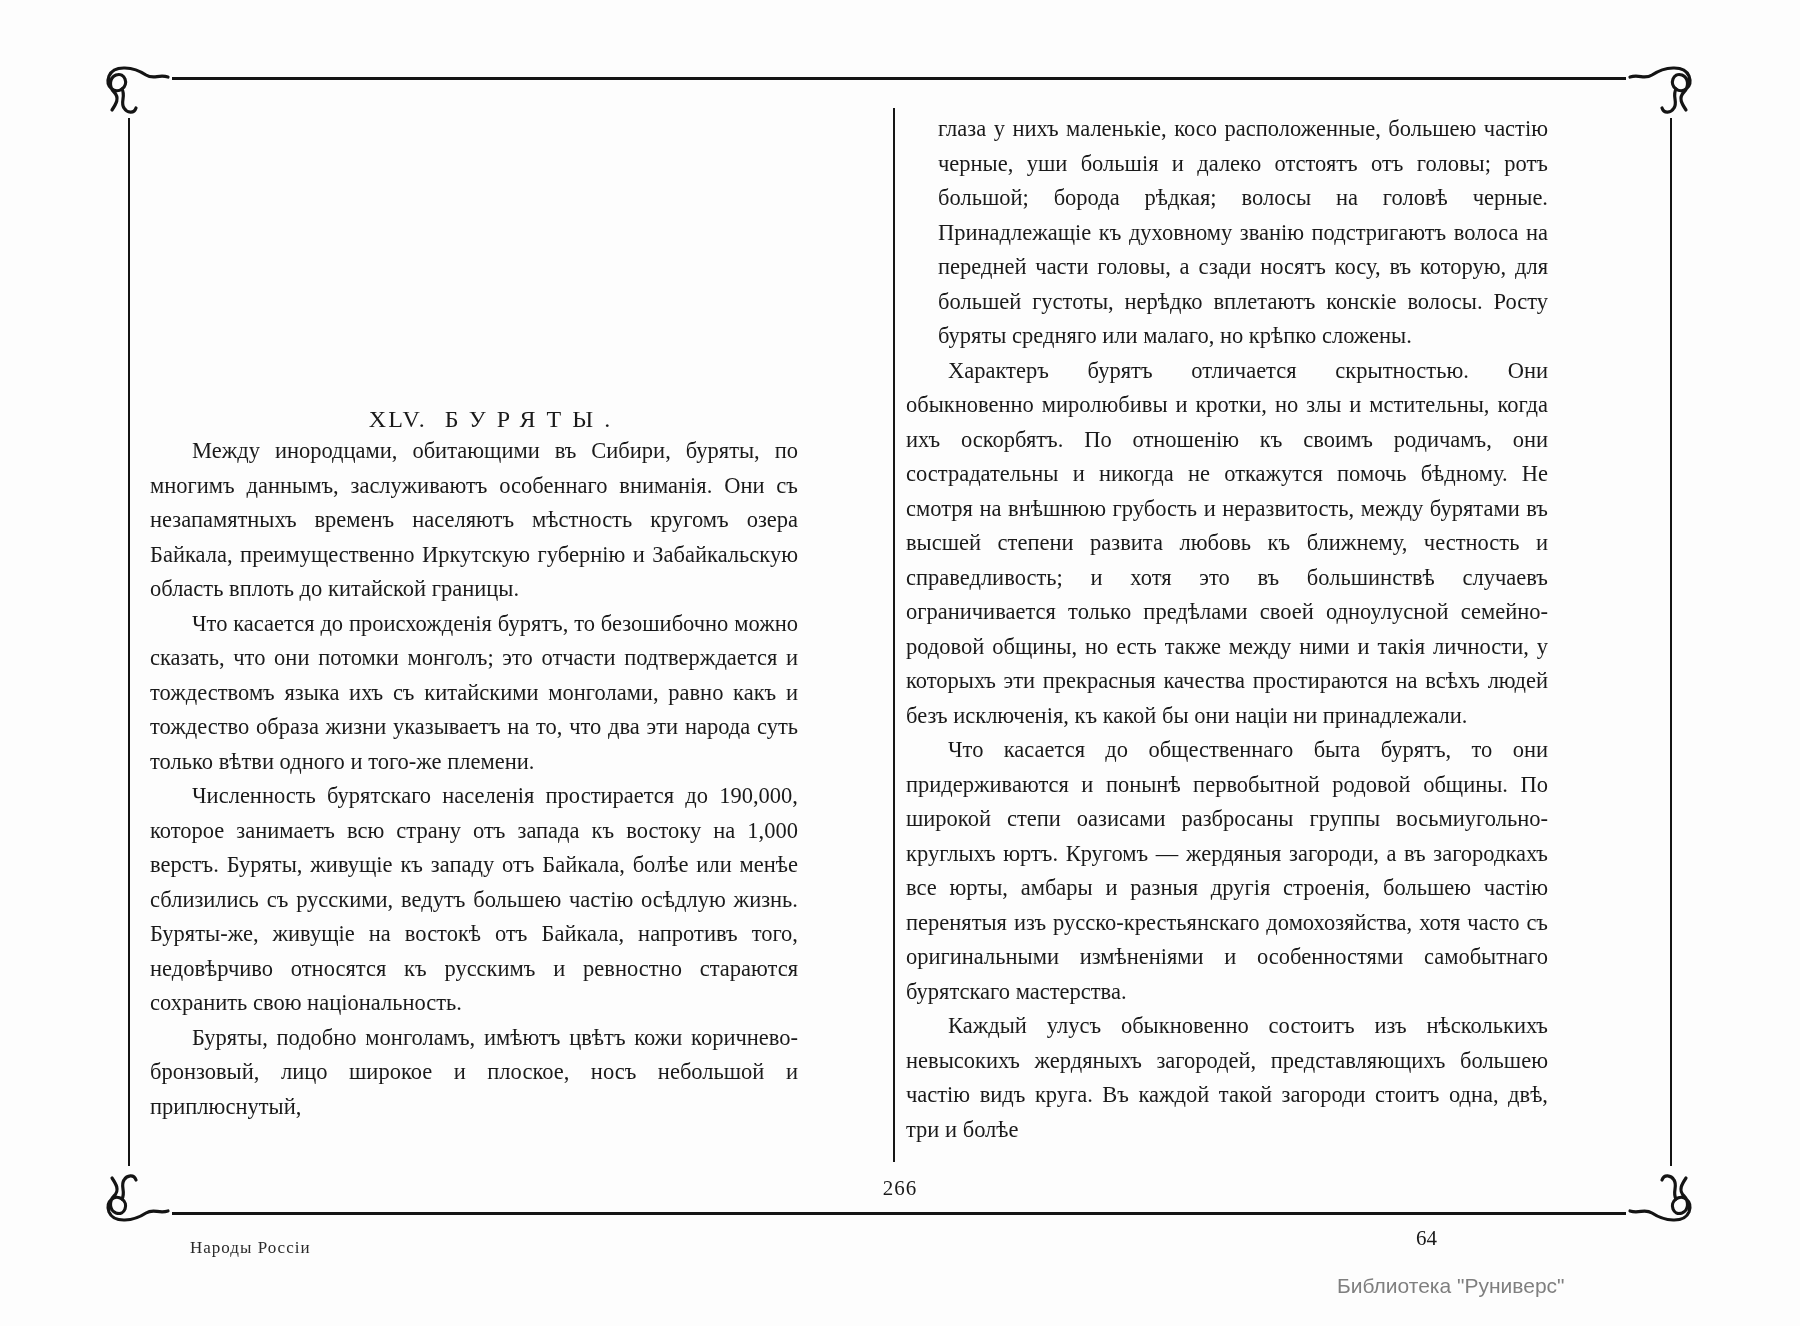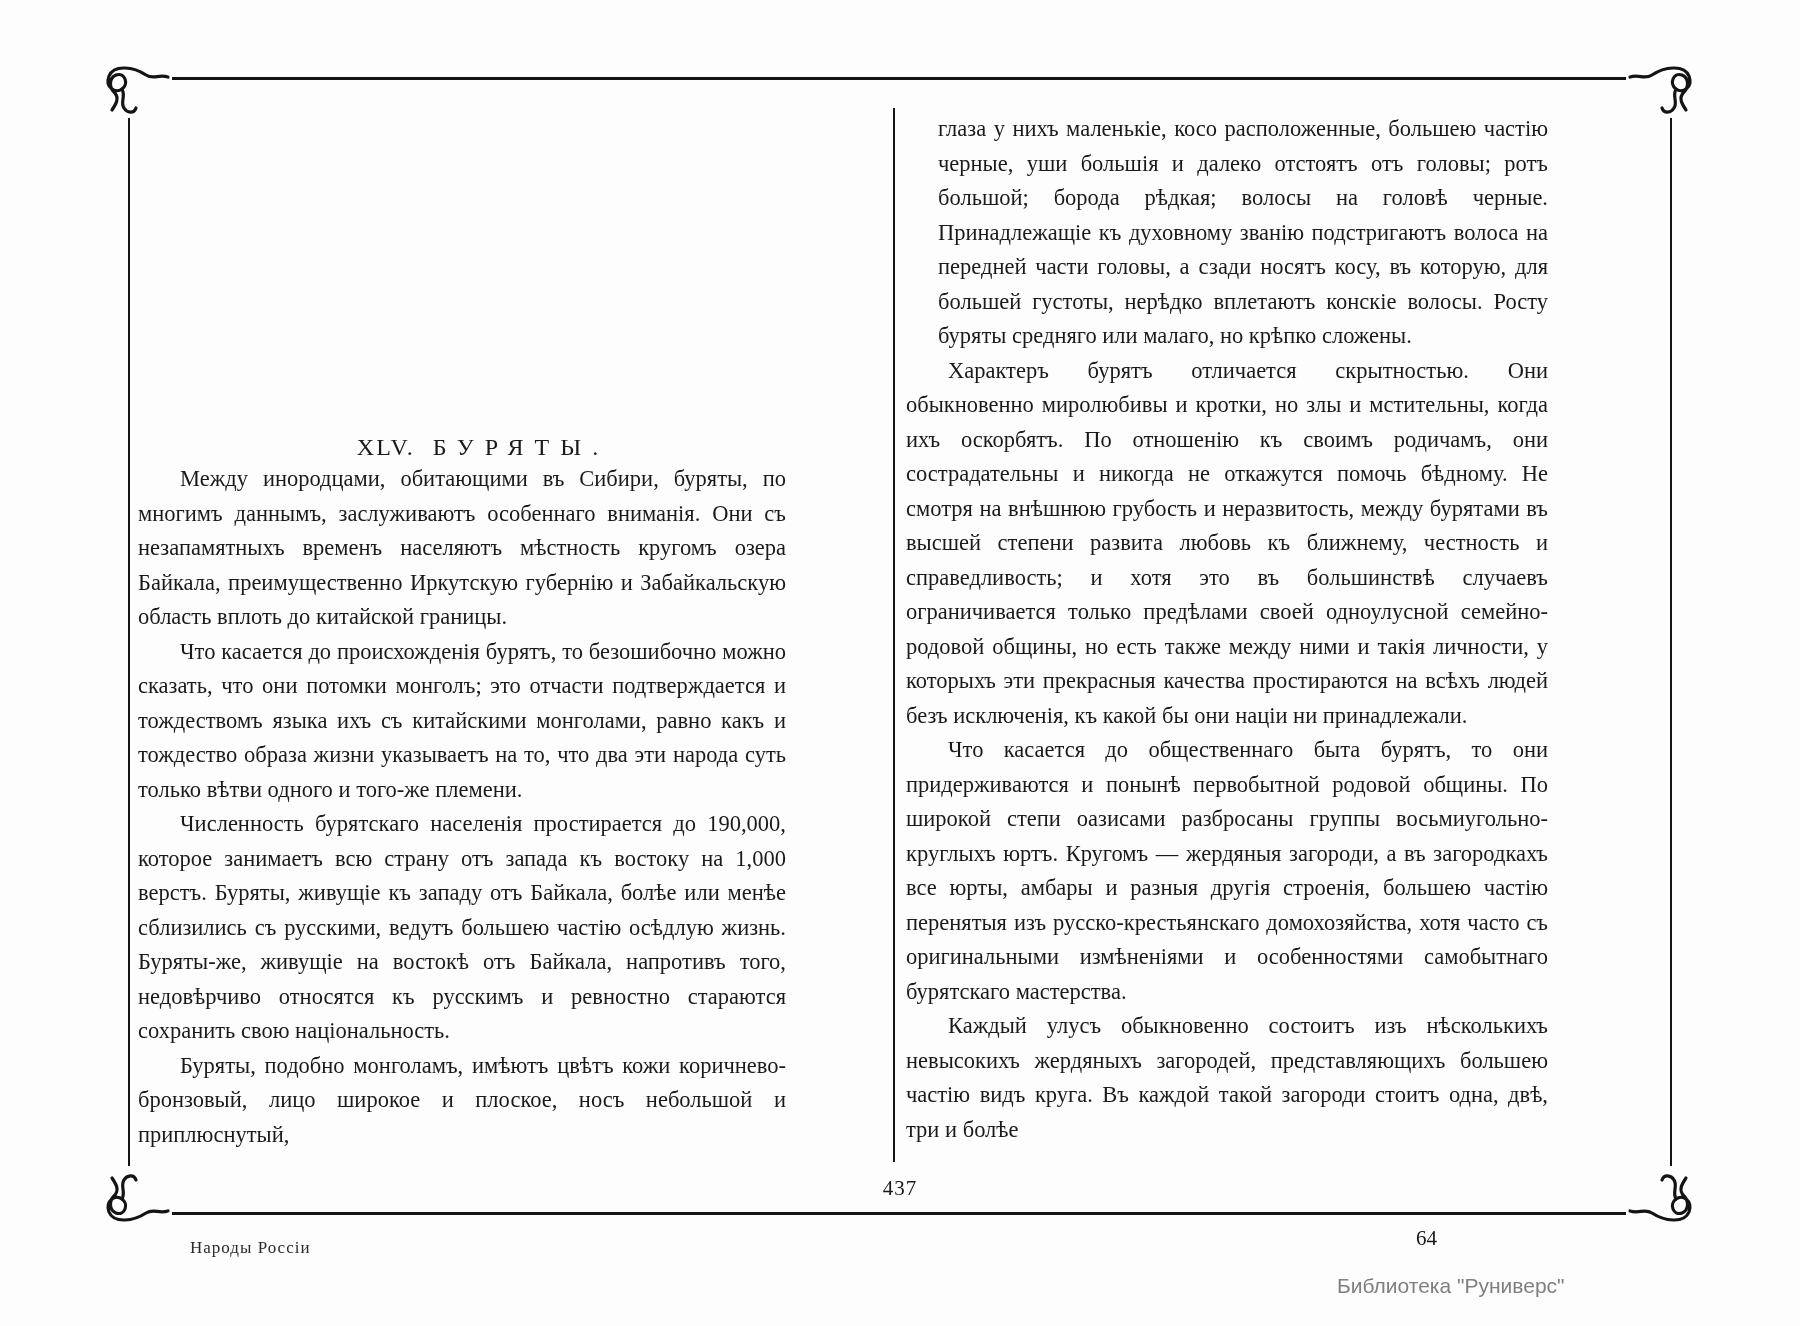--- a/index.html
+++ b/index.html
@@ -17,21 +17,21 @@
   .line-left{left:128px;top:118px;width:2px;height:1048px;}
   .line-right{left:1670px;top:118px;width:2px;height:1048px;}
   .ornament{position:absolute;width:72px;height:72px;}
   .orn-tl{left:98px;top:44px;}
   .orn-tr{left:1628px;top:44px;transform:scaleX(-1);}
   .orn-bl{left:98px;top:1172px;transform:scaleY(-1);}
   .orn-br{left:1628px;top:1172px;transform:scale(-1,-1);}
   .col-divider{position:absolute;left:893px;top:108px;width:2px;height:1054px;background:#161616;}
 
   .column{position:absolute;text-align:justify;font-size:22.5px;line-height:34.5px;}
-  .col-left{left:138px;top:404px;width:648px;margin-top:28px;}
+  .col-left{left:150px;top:404px;width:648px;}
   .col-right{left:906px;top:112px;width:642px;}
   .column p{margin:0;text-indent:42px;}
   .column p.no-indent{text-indent:0;margin-left:32px;}
 
   .chapter-heading{
     text-align:center;text-indent:0;
     font-size:24px;line-height:30px;
     margin:0 0 30px 0;
     white-space:nowrap;
   }
@@ -93,16 +93,16 @@
   <p>Буряты, подобно монголамъ, имѣютъ цвѣтъ кожи коричнево-бронзовый, лицо широкое и плоское, носъ небольшой и приплюснутый,</p>
 </div>
 
 <div class="column col-right">
   <p class="no-indent">глаза у нихъ маленькіе, косо расположенные, большею частію черные, уши большія и далеко отстоятъ отъ головы; ротъ большой; борода рѣдкая; волосы на головѣ черные. Принадлежащіе къ духовному званію подстригаютъ волоса на передней части головы, а сзади носятъ косу, въ которую, для большей густоты, нерѣдко вплетаютъ конскіе волосы. Росту буряты средняго или малаго, но крѣпко сложены.</p>
   <p>Характеръ бурятъ отличается скрытностью. Они обыкновенно миролюбивы и кротки, но злы и мстительны, когда ихъ оскорбятъ. По отношенію къ своимъ родичамъ, они сострадательны и никогда не откажутся помочь бѣдному. Не смотря на внѣшнюю грубость и неразвитость, между бурятами въ высшей степени развита любовь къ ближнему, честность и справедливость; и хотя это въ большинствѣ случаевъ ограничивается только предѣлами своей одноулусной семейно-родовой общины, но есть также между ними и такія личности, у которыхъ эти прекрасныя качества простираются на всѣхъ людей безъ исключенія, къ какой бы они націи ни принадлежали.</p>
   <p>Что касается до общественнаго быта бурятъ, то они придерживаются и понынѣ первобытной родовой общины. По широкой степи оазисами разбросаны группы восьмиугольно-круглыхъ юртъ. Кругомъ — жердяныя загороди, а въ загородкахъ все юрты, амбары и разныя другія строенія, большею частію перенятыя изъ русско-крестьянскаго домохозяйства, хотя часто съ оригинальными измѣненіями и особенностями самобытнаго бурятскаго мастерства.</p>
   <p>Каждый улусъ обыкновенно состоитъ изъ нѣсколькихъ невысокихъ жердяныхъ загородей, представляющихъ большею частію видъ круга. Въ каждой такой загороди стоитъ одна, двѣ, три и болѣе</p>
 </div>
 
-<div class="page-number">437</div>
+<div class="page-number">266</div>
 <div class="footer-series">Народы Россіи</div>
 <div class="sheet-number">64</div>
 <div class="library-watermark">Библиотека "Руниверс"</div>
 
 </body></html>

